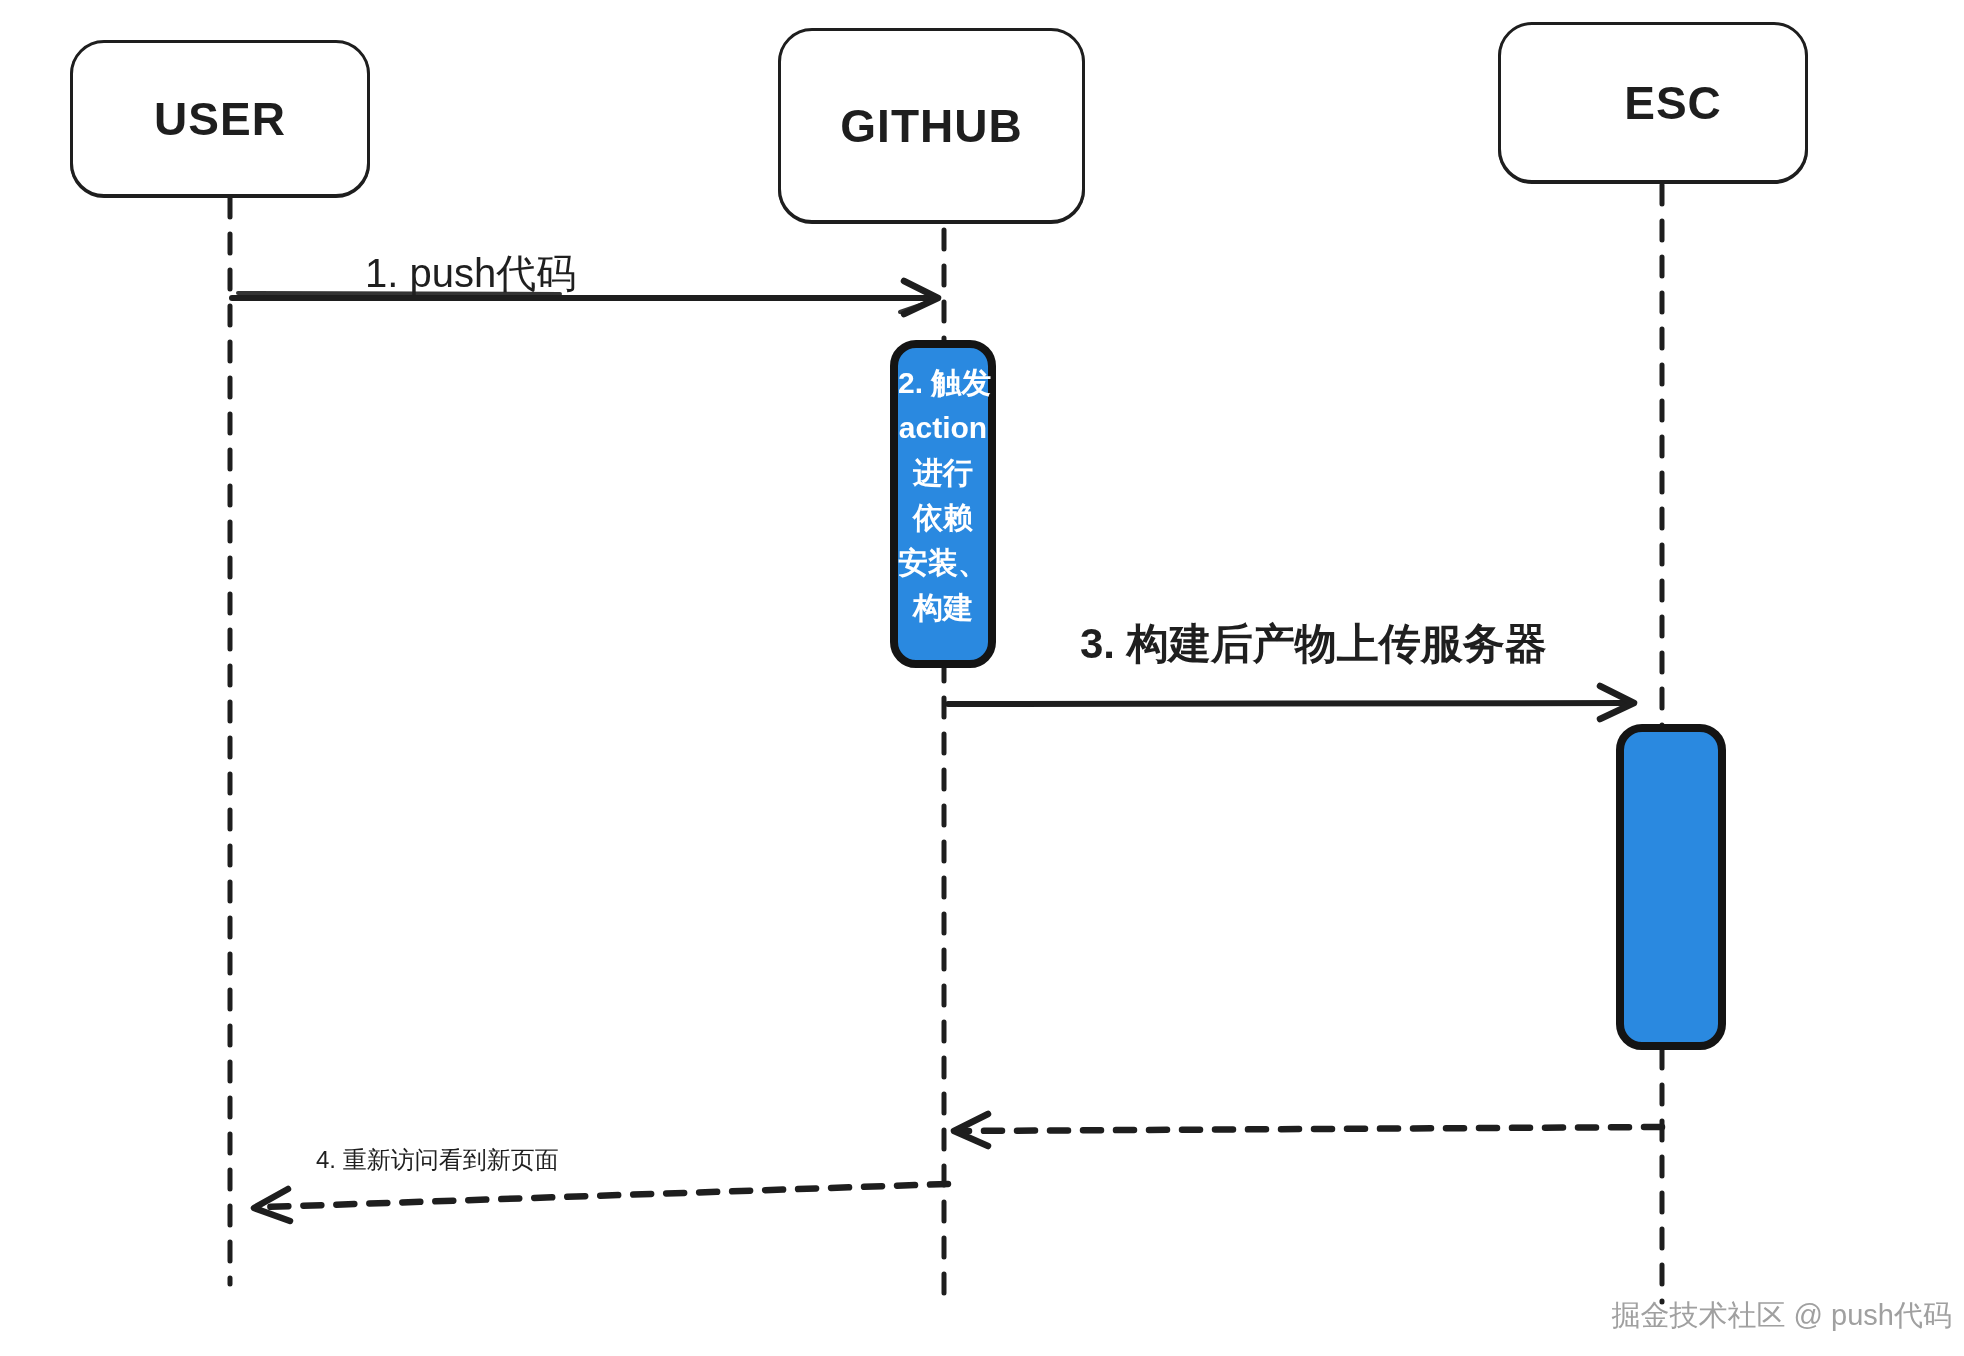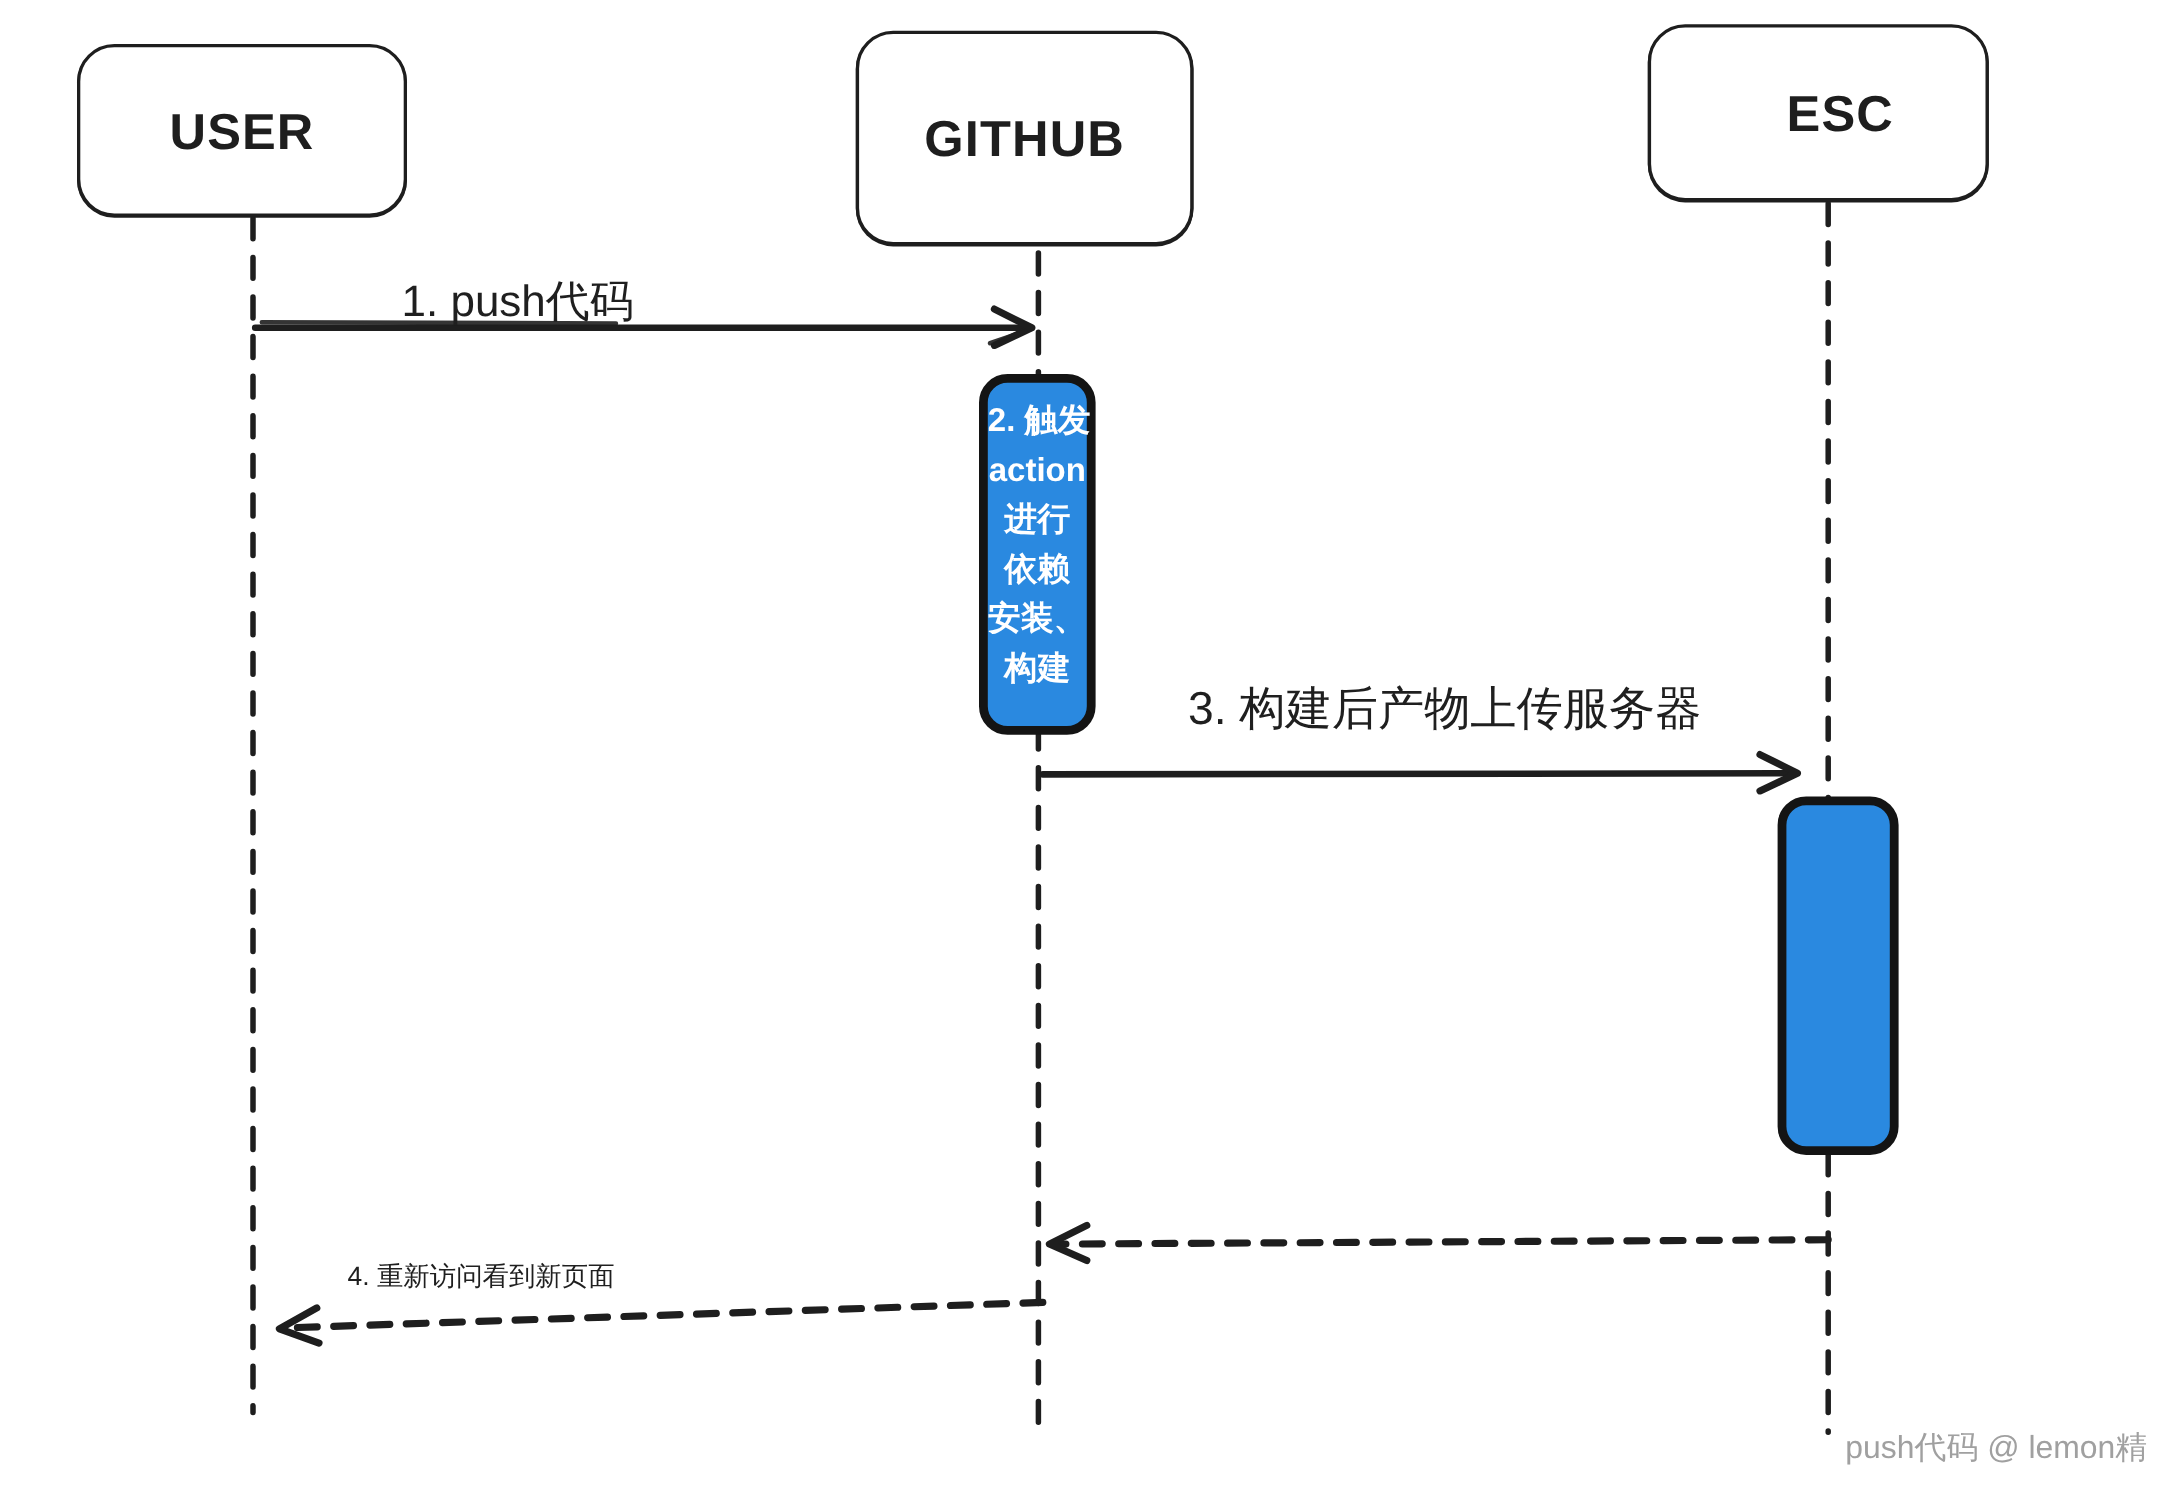--- a/index.html
+++ b/index.html
@@ -53,21 +53,21 @@
   }
 
   .msg-label{
     position:absolute;
     color:var(--label);
     white-space:nowrap;
     font-weight:500;
     text-align:right;
   }
   #label-m1{left:365px;top:246px;font-size:40px;}
-  #label-m3{left:1080px;top:616px;font-size:42px;}
+  #label-m3{left:1080px;top:616px;font-size:42px;font-weight:bold;}
   #label-m4{left:316px;top:1144px;font-size:24px;}
 
   .watermark{
     position:absolute;
     right:12px;top:1296px;
     font-size:29px;
     color:var(--watermark);
     text-shadow:1px 1px 0 #ffffff,-1px -1px 0 #ffffff;
     white-space:nowrap;
   }
@@ -122,15 +122,15 @@
   </div>
 
   <div class="activation" style="left:1616px;top:724px;width:110px;height:326px;"></div>
 
   <div class="msg-label" id="label-m1">1. push代码</div>
 
   <div class="msg-label" id="label-m3">3. 构建后产物上传服务器</div>
 
   <div class="msg-label" id="label-m4">4. 重新访问看到新页面</div>
 
-  <div class="watermark">push代码 @ lemon精</div>
+  <div class="watermark">掘金技术社区 @ push代码</div>
 
 </div>
 
 </body></html>

